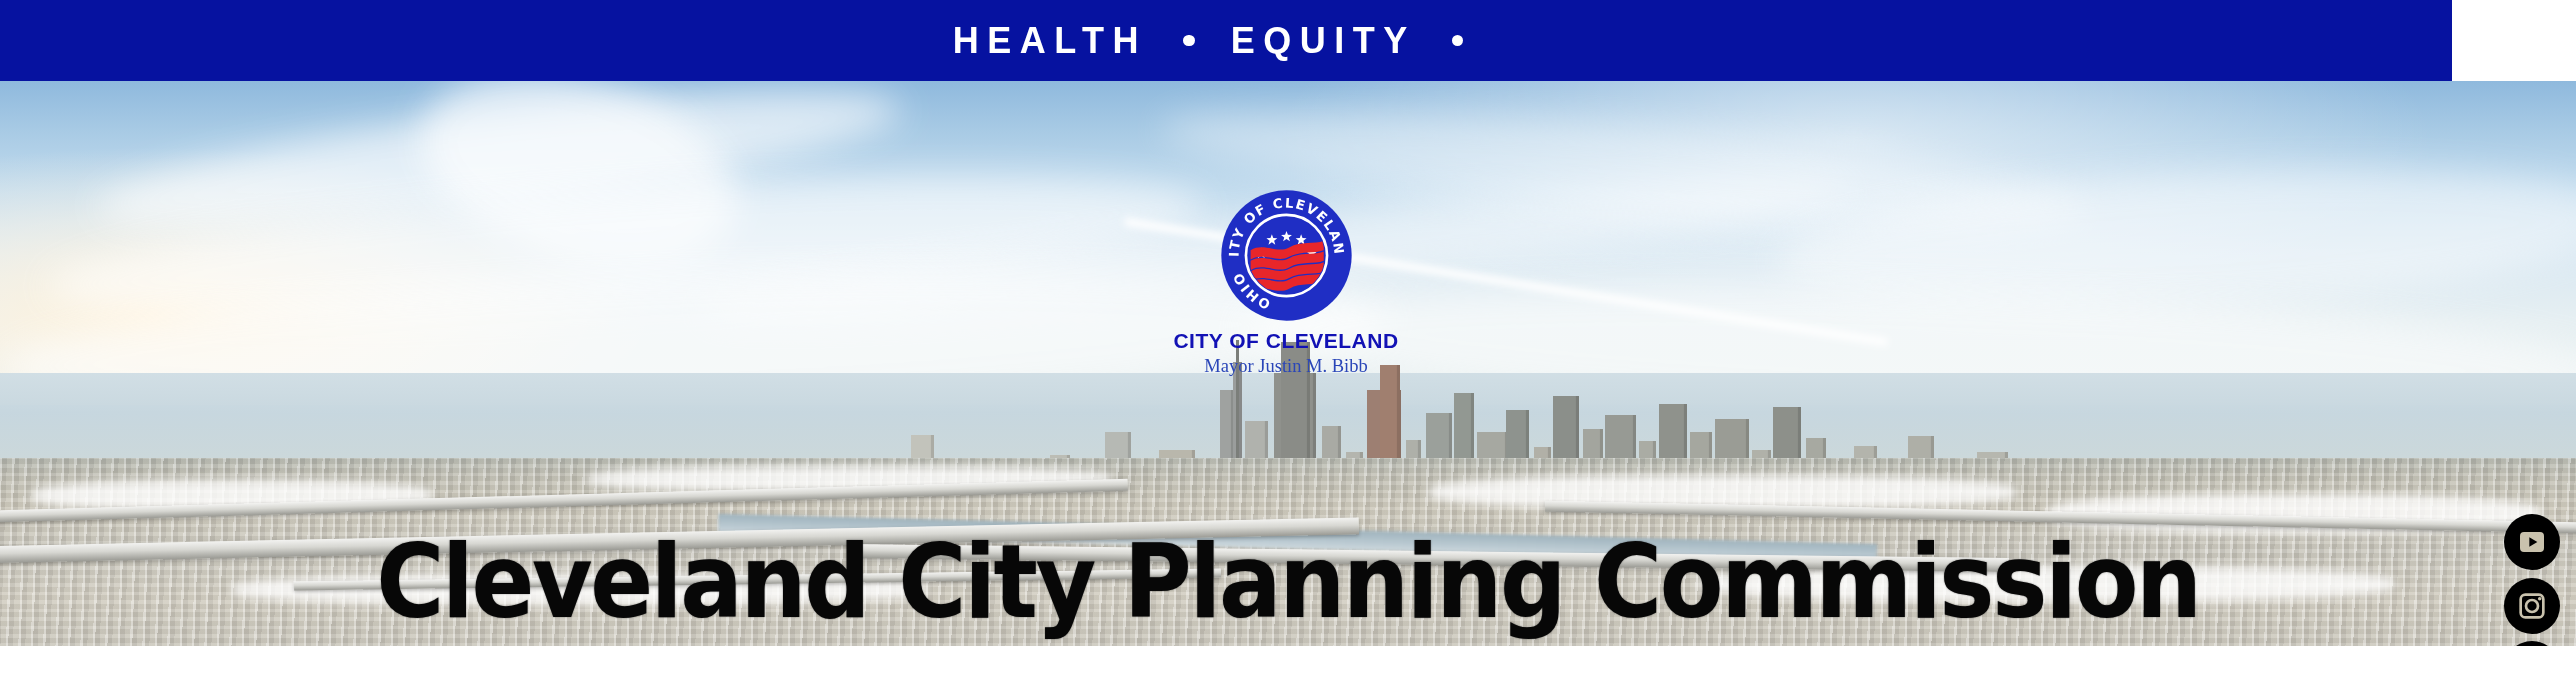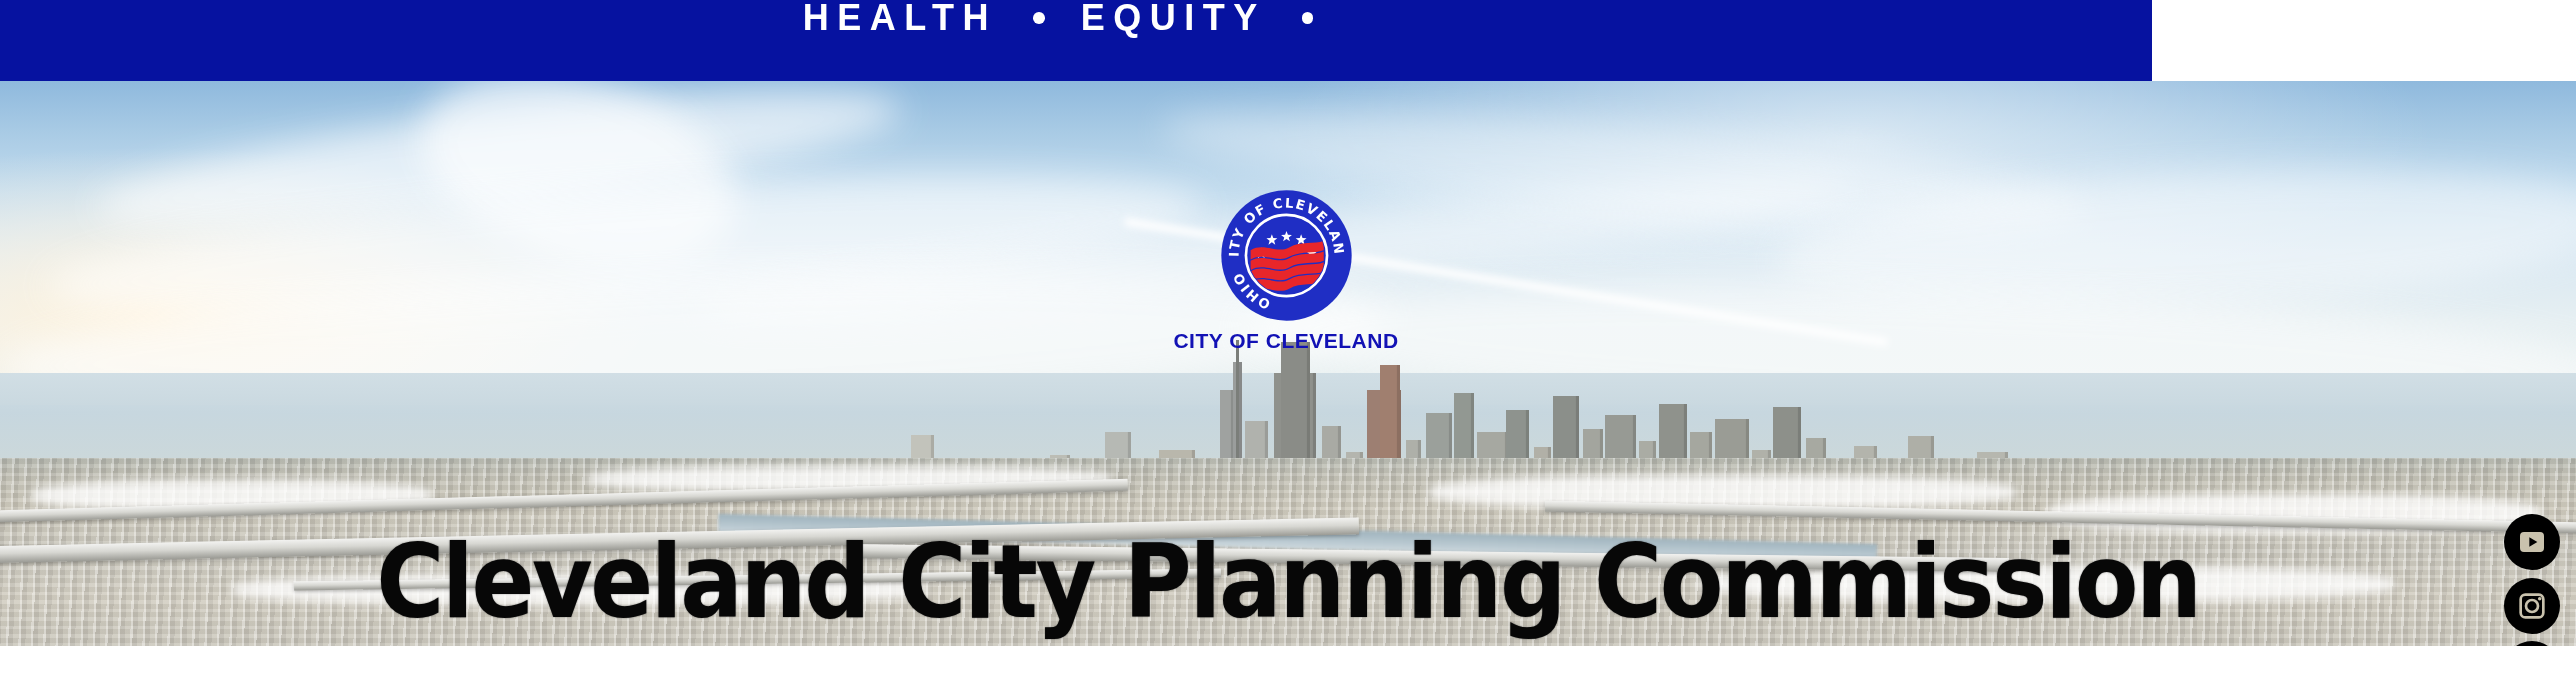--- a/index.html
+++ b/index.html
@@ -18,25 +18,25 @@
     height: 682px;
     background: #ffffff;
     overflow: hidden;
   }
 
   
   .top-banner {
     position: absolute;
     left: 0;
     top: 0;
-    width: 2152px;
+    width: 2452px;
     height: 81px;
     background: #0612a0;
     display: flex;
-    align-items: flex-start;
+    align-items: center;
     justify-content: center;
     z-index: 40;
   }
   .banner-inner {
     display: flex;
     align-items: center;
     justify-content: center;
     gap: 0;
   }
   .banner-word {
@@ -387,20 +387,21 @@
           <path d="M 46,108 C 66,96 86,114 104,104 C 122,94 142,100 156,94 L 156,108 C 142,114 122,108 104,118 C 86,128 66,110 46,122 Z" fill="#E8262A"></path>
           <path d="M 46,124 C 66,112 86,130 104,120 C 122,110 142,116 156,110 L 156,124 C 142,130 122,124 104,134 C 86,144 66,126 46,138 Z" fill="#E8262A"></path>
           <path d="M 46,140 C 66,128 86,146 104,136 C 122,126 142,132 156,126 L 156,140 C 142,146 122,140 104,150 C 86,160 66,142 46,154 Z" fill="#E8262A"></path>
           <path d="M 46,92 C 66,80 86,98 104,88 C 122,78 142,84 156,78 L 156,92 C 142,98 122,92 104,102 C 86,112 66,94 46,106 Z" fill="#E8262A"></path>
           <path d="M 104,88 C 122,78 142,84 156,78 L 156,150 C 142,156 122,150 104,160 Z" fill="none"></path>
         </g>
         <circle cx="100" cy="100" r="58" fill="none" stroke="#1F2EC4" stroke-width="0"></circle>
       </svg>
 
       <div class="seal-title">CITY OF CLEVELAND</div>
+      <div class="seal-sub">Mayor Justin M. Bibb</div>
     </div>
 
     <div class="main-title">Cleveland City Planning Commission</div>
 
     <div class="social-rail">
 
       <a class="social-btn" href="#">
         <svg width="32" height="32" viewBox="0 0 48 48">
           <path fill="#c9c2ad" fill-rule="evenodd" d="M6 15 a6 6 0 0 1 6-6 h24 a6 6 0 0 1 6 6 v18 a6 6 0 0 1 -6 6 h-24 a6 6 0 0 1 -6 -6 z
                M20 17 l12 7 l-12 7 z"></path>

